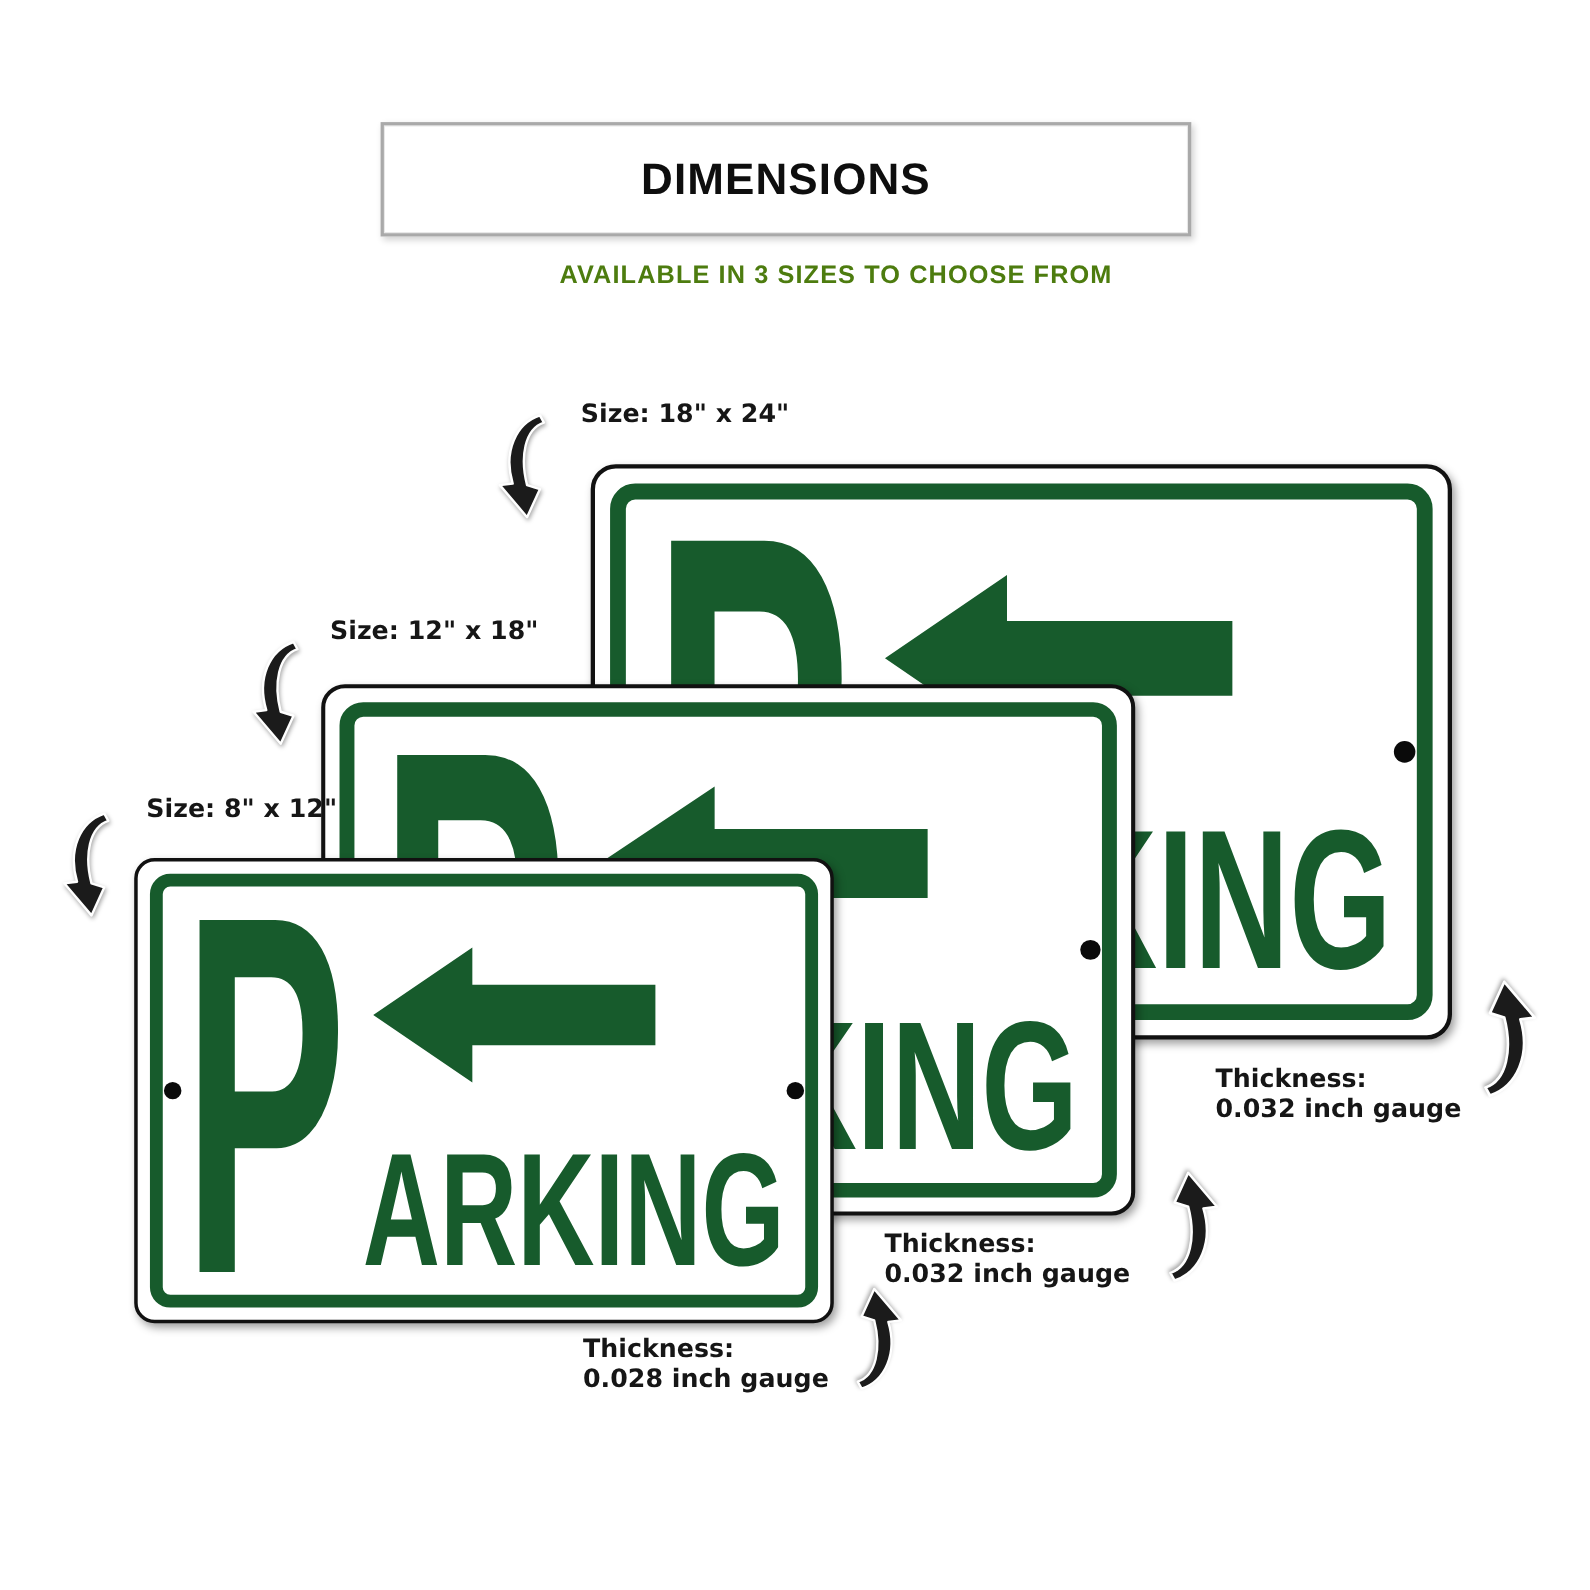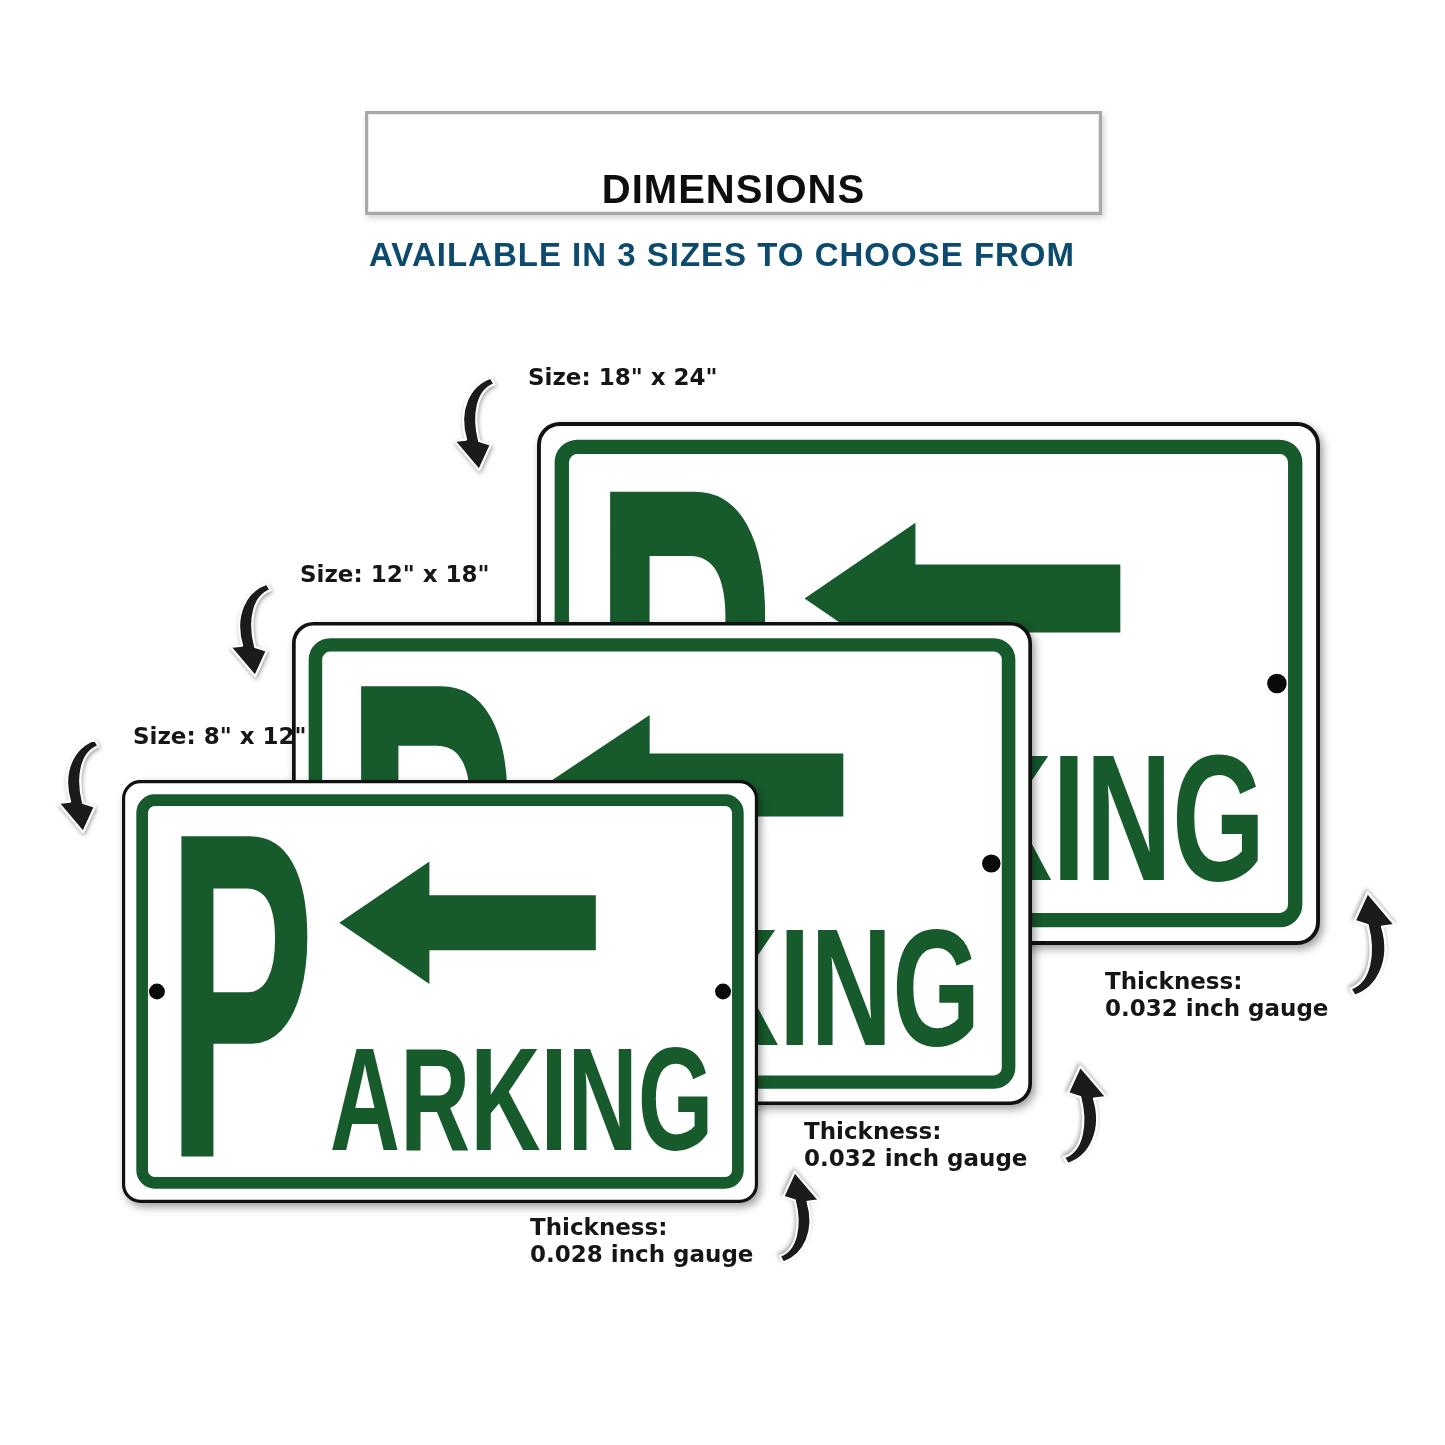--- a/index.html
+++ b/index.html
@@ -2,29 +2,29 @@
 <html><head>
 <meta charset="utf-8">
 <style>
   html,body{margin:0;padding:0;background:#fff;}
   .canvas{
     position:relative;width:1445px;height:1445px;background:#fff;overflow:hidden;
     font-family:"Liberation Sans",sans-serif;
   }
   
   .dim-box{
-    position:absolute;left:365px;top:111px;width:737px;height:104px;
+    position:absolute;left:346px;top:111px;width:737px;height:104px;
     border:3px solid #a9a9a9;background:#fff;box-sizing:border-box;
-    display:flex;align-items:flex-end;justify-content:center;
+    display:flex;align-items:center;justify-content:center;
     box-shadow:2px 3px 6px rgba(0,0,0,.18), inset 0 0 0 1px #e8e8e8;
   }
   .dim-title{font-size:40px;font-weight:bold;color:#0e0e0e;letter-spacing:1px;}
   .subtitle{
-    position:absolute;left:722px;top:236px;transform:translateX(-50%);
-    white-space:nowrap;font-size:33px;font-weight:bold;color:#0c4a6e;letter-spacing:1px;
+    position:absolute;left:760px;top:236px;transform:translateX(-50%);
+    white-space:nowrap;font-size:23px;font-weight:bold;color:#4d7c0f;letter-spacing:1px;
   }
   
   .sign{position:absolute;}
   .sign svg{display:block;width:100%;height:100%;overflow:visible;}
   .sign{filter:drop-shadow(3px 4px 4px rgba(0,0,0,.38));}
   .sign-large {left:537px;top:422px;width:783px;height:523px;z-index:1;}
   .sign-medium{left:292px;top:622px;width:740px;height:483px;z-index:2;}
   .sign-small {left:122px;top:780px;width:636px;height:423px;z-index:3;}
   
   .note{

